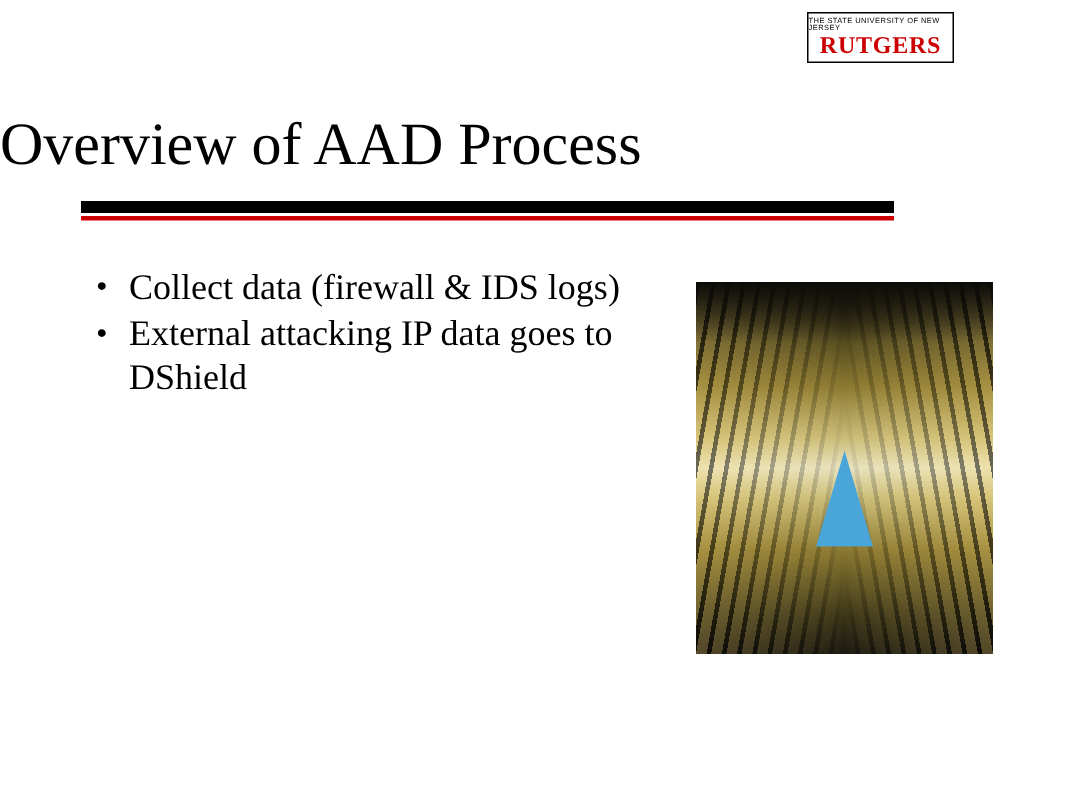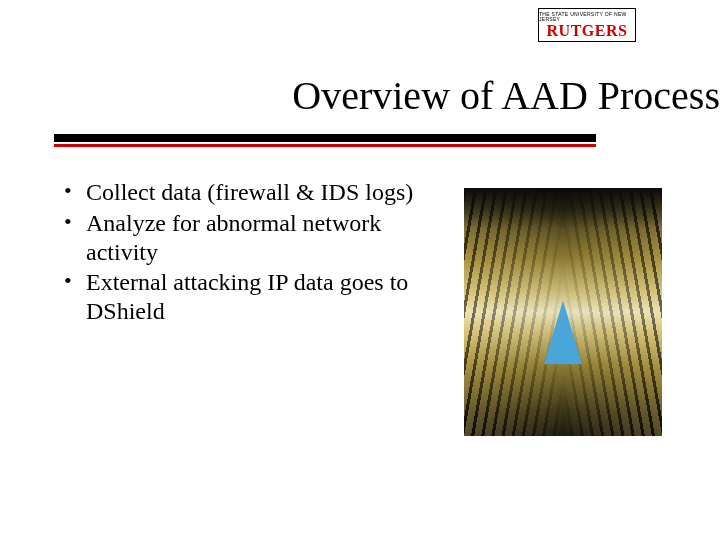--- a/index.html
+++ b/index.html
@@ -45,21 +45,21 @@
     line-height: 1;
     color: #c00;
     font-family: "Times New Roman", serif;
     margin-top: 1px;
   }
   .title {
     position: absolute;
     top: 72px;
     left: 0;
     width: 720px;
-    text-align: right;
+    text-align: left;
     font-size: 40px;
     font-weight: 400;
   }
   .divider {
     position: absolute;
     top: 134px;
     left: 54px;
     right: 54px;
     height: 8px;
     background: #000;
@@ -175,21 +175,20 @@
     <div class="logo-main">RUTGERS</div>
   </div>
 
   <div class="title">Overview of AAD Process</div>
 
   <div class="divider"></div>
 
   <div class="content">
     <ul class="bullets">
       <li>Collect data (firewall &amp; IDS logs)</li>
-      <li>Analyze for abnormal network activity</li>
       <li>External attacking IP data goes to DShield</li>
     </ul>
   </div>
 
   <div class="image-box">
     <div class="rails-left"></div>
     <div class="rails-right"></div>
     <div class="sky"></div>
     <div class="ceiling"></div>
   </div>

